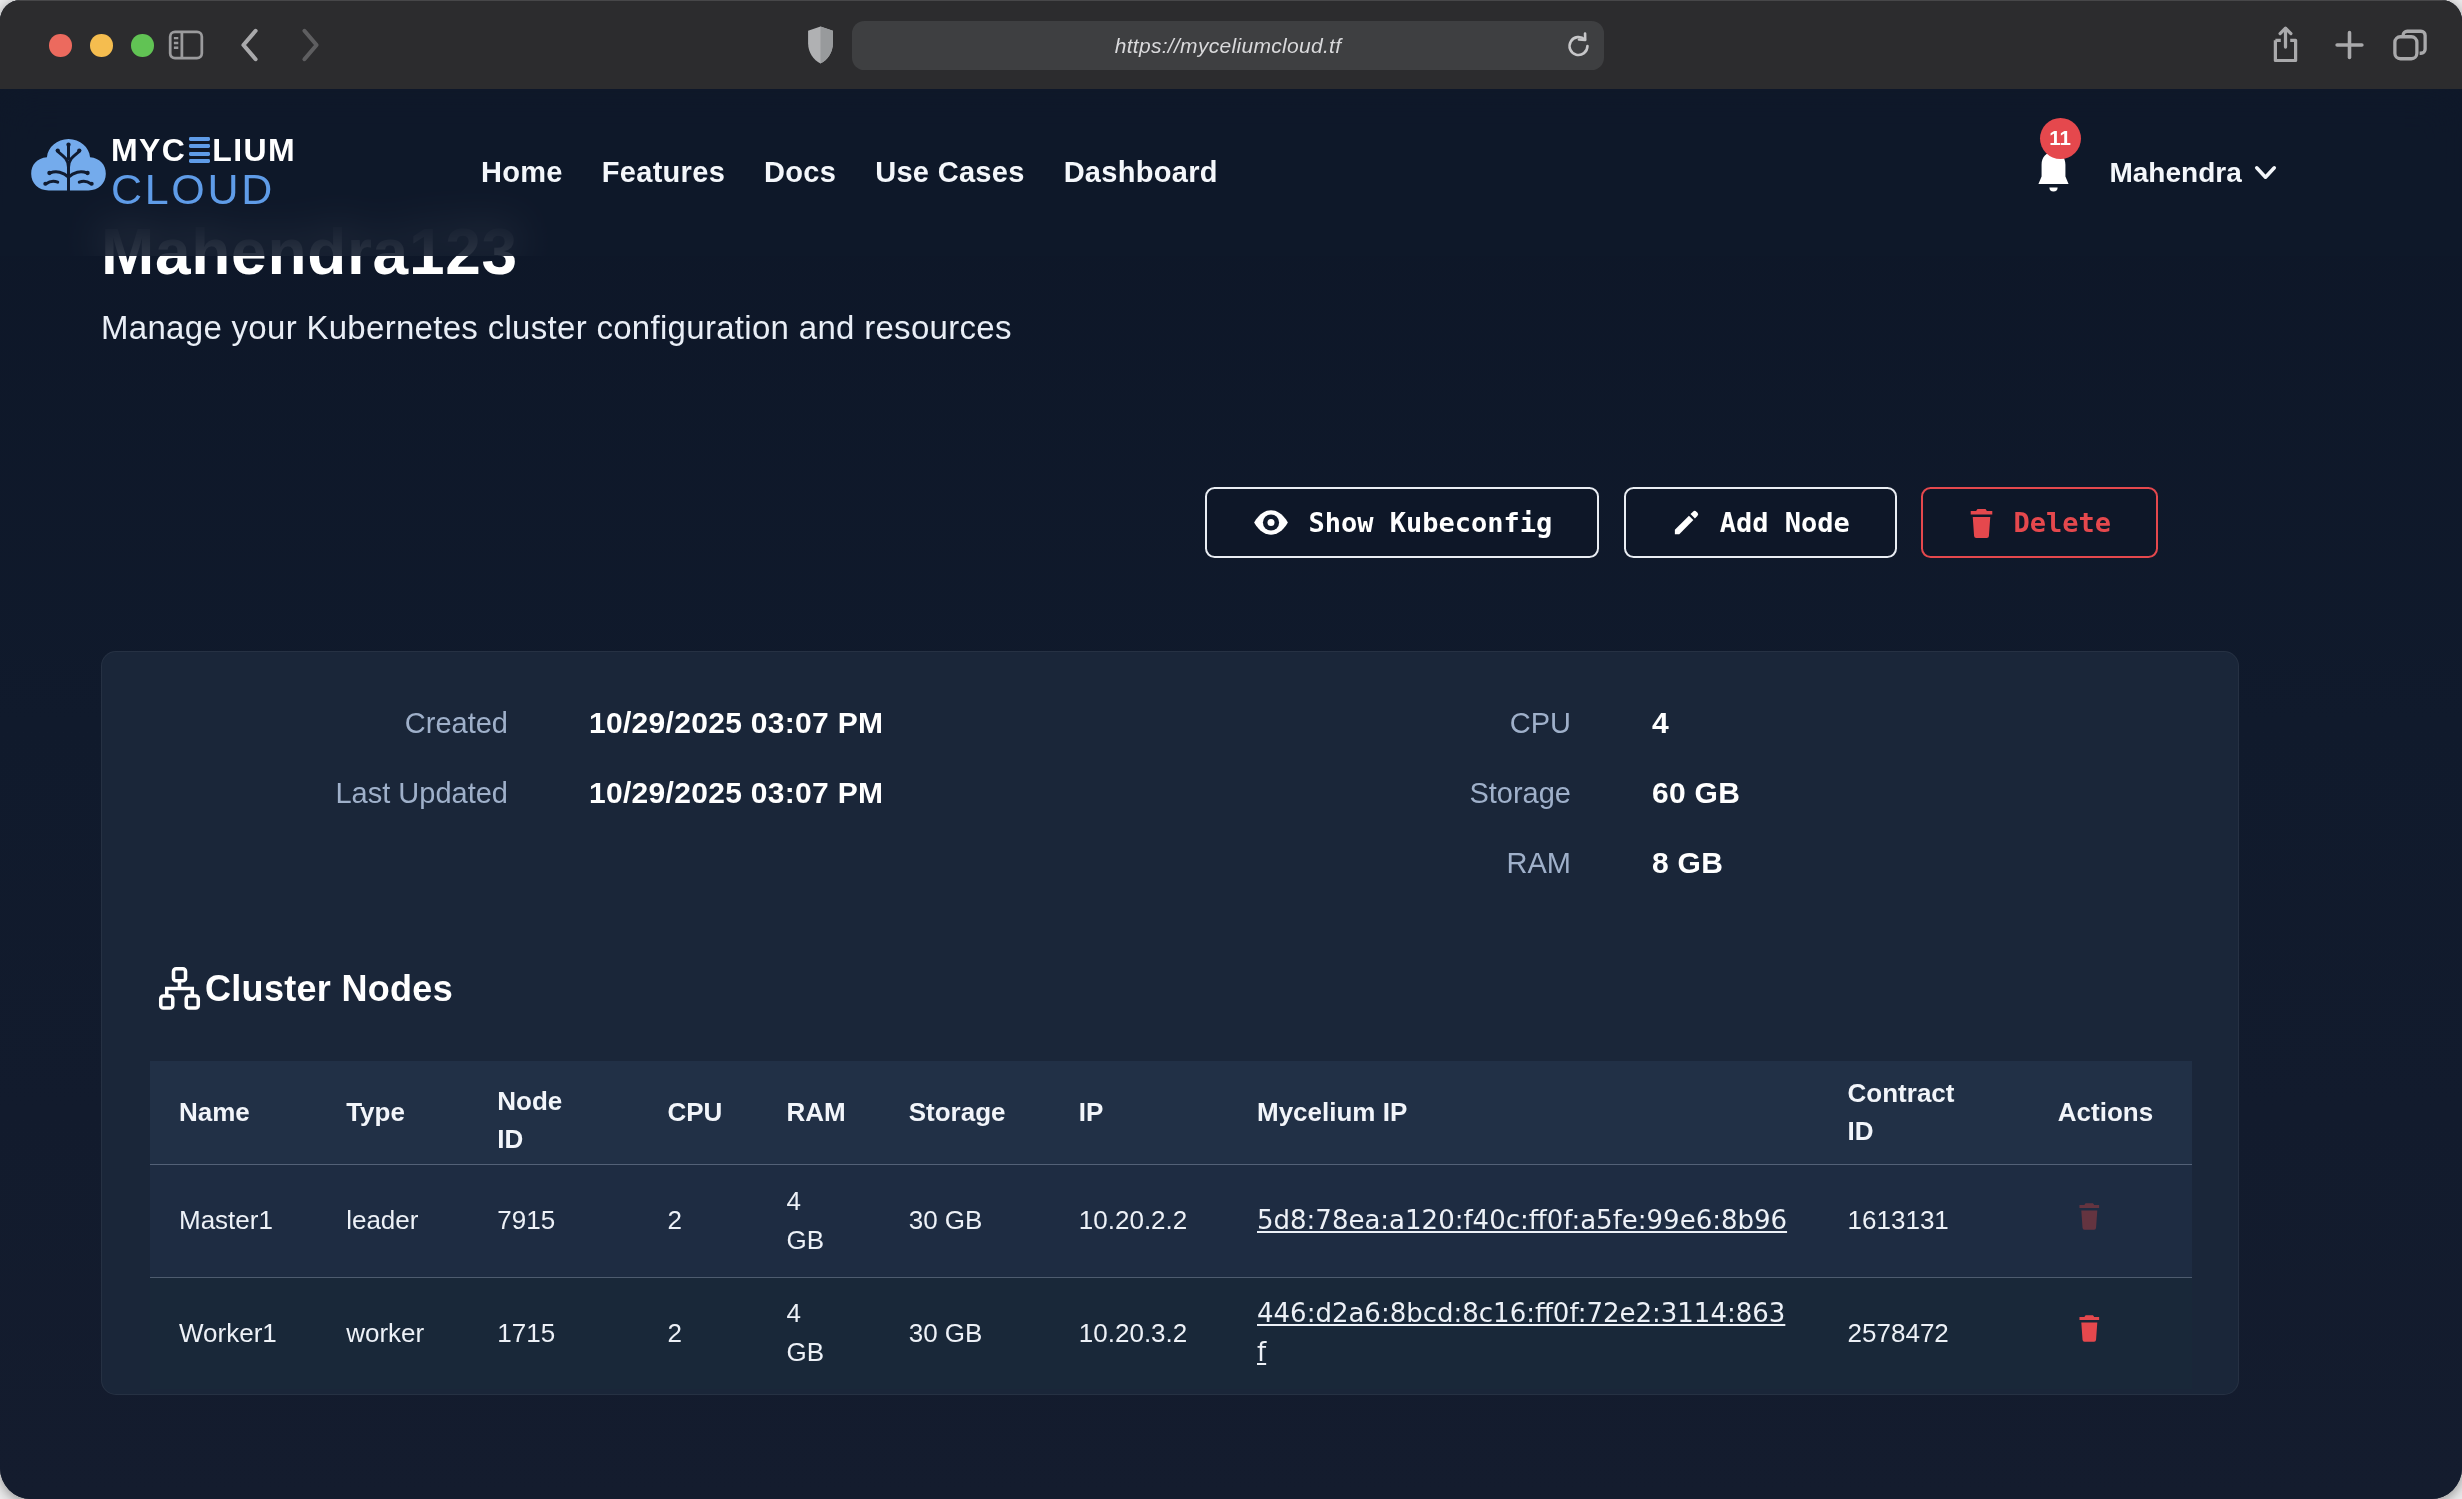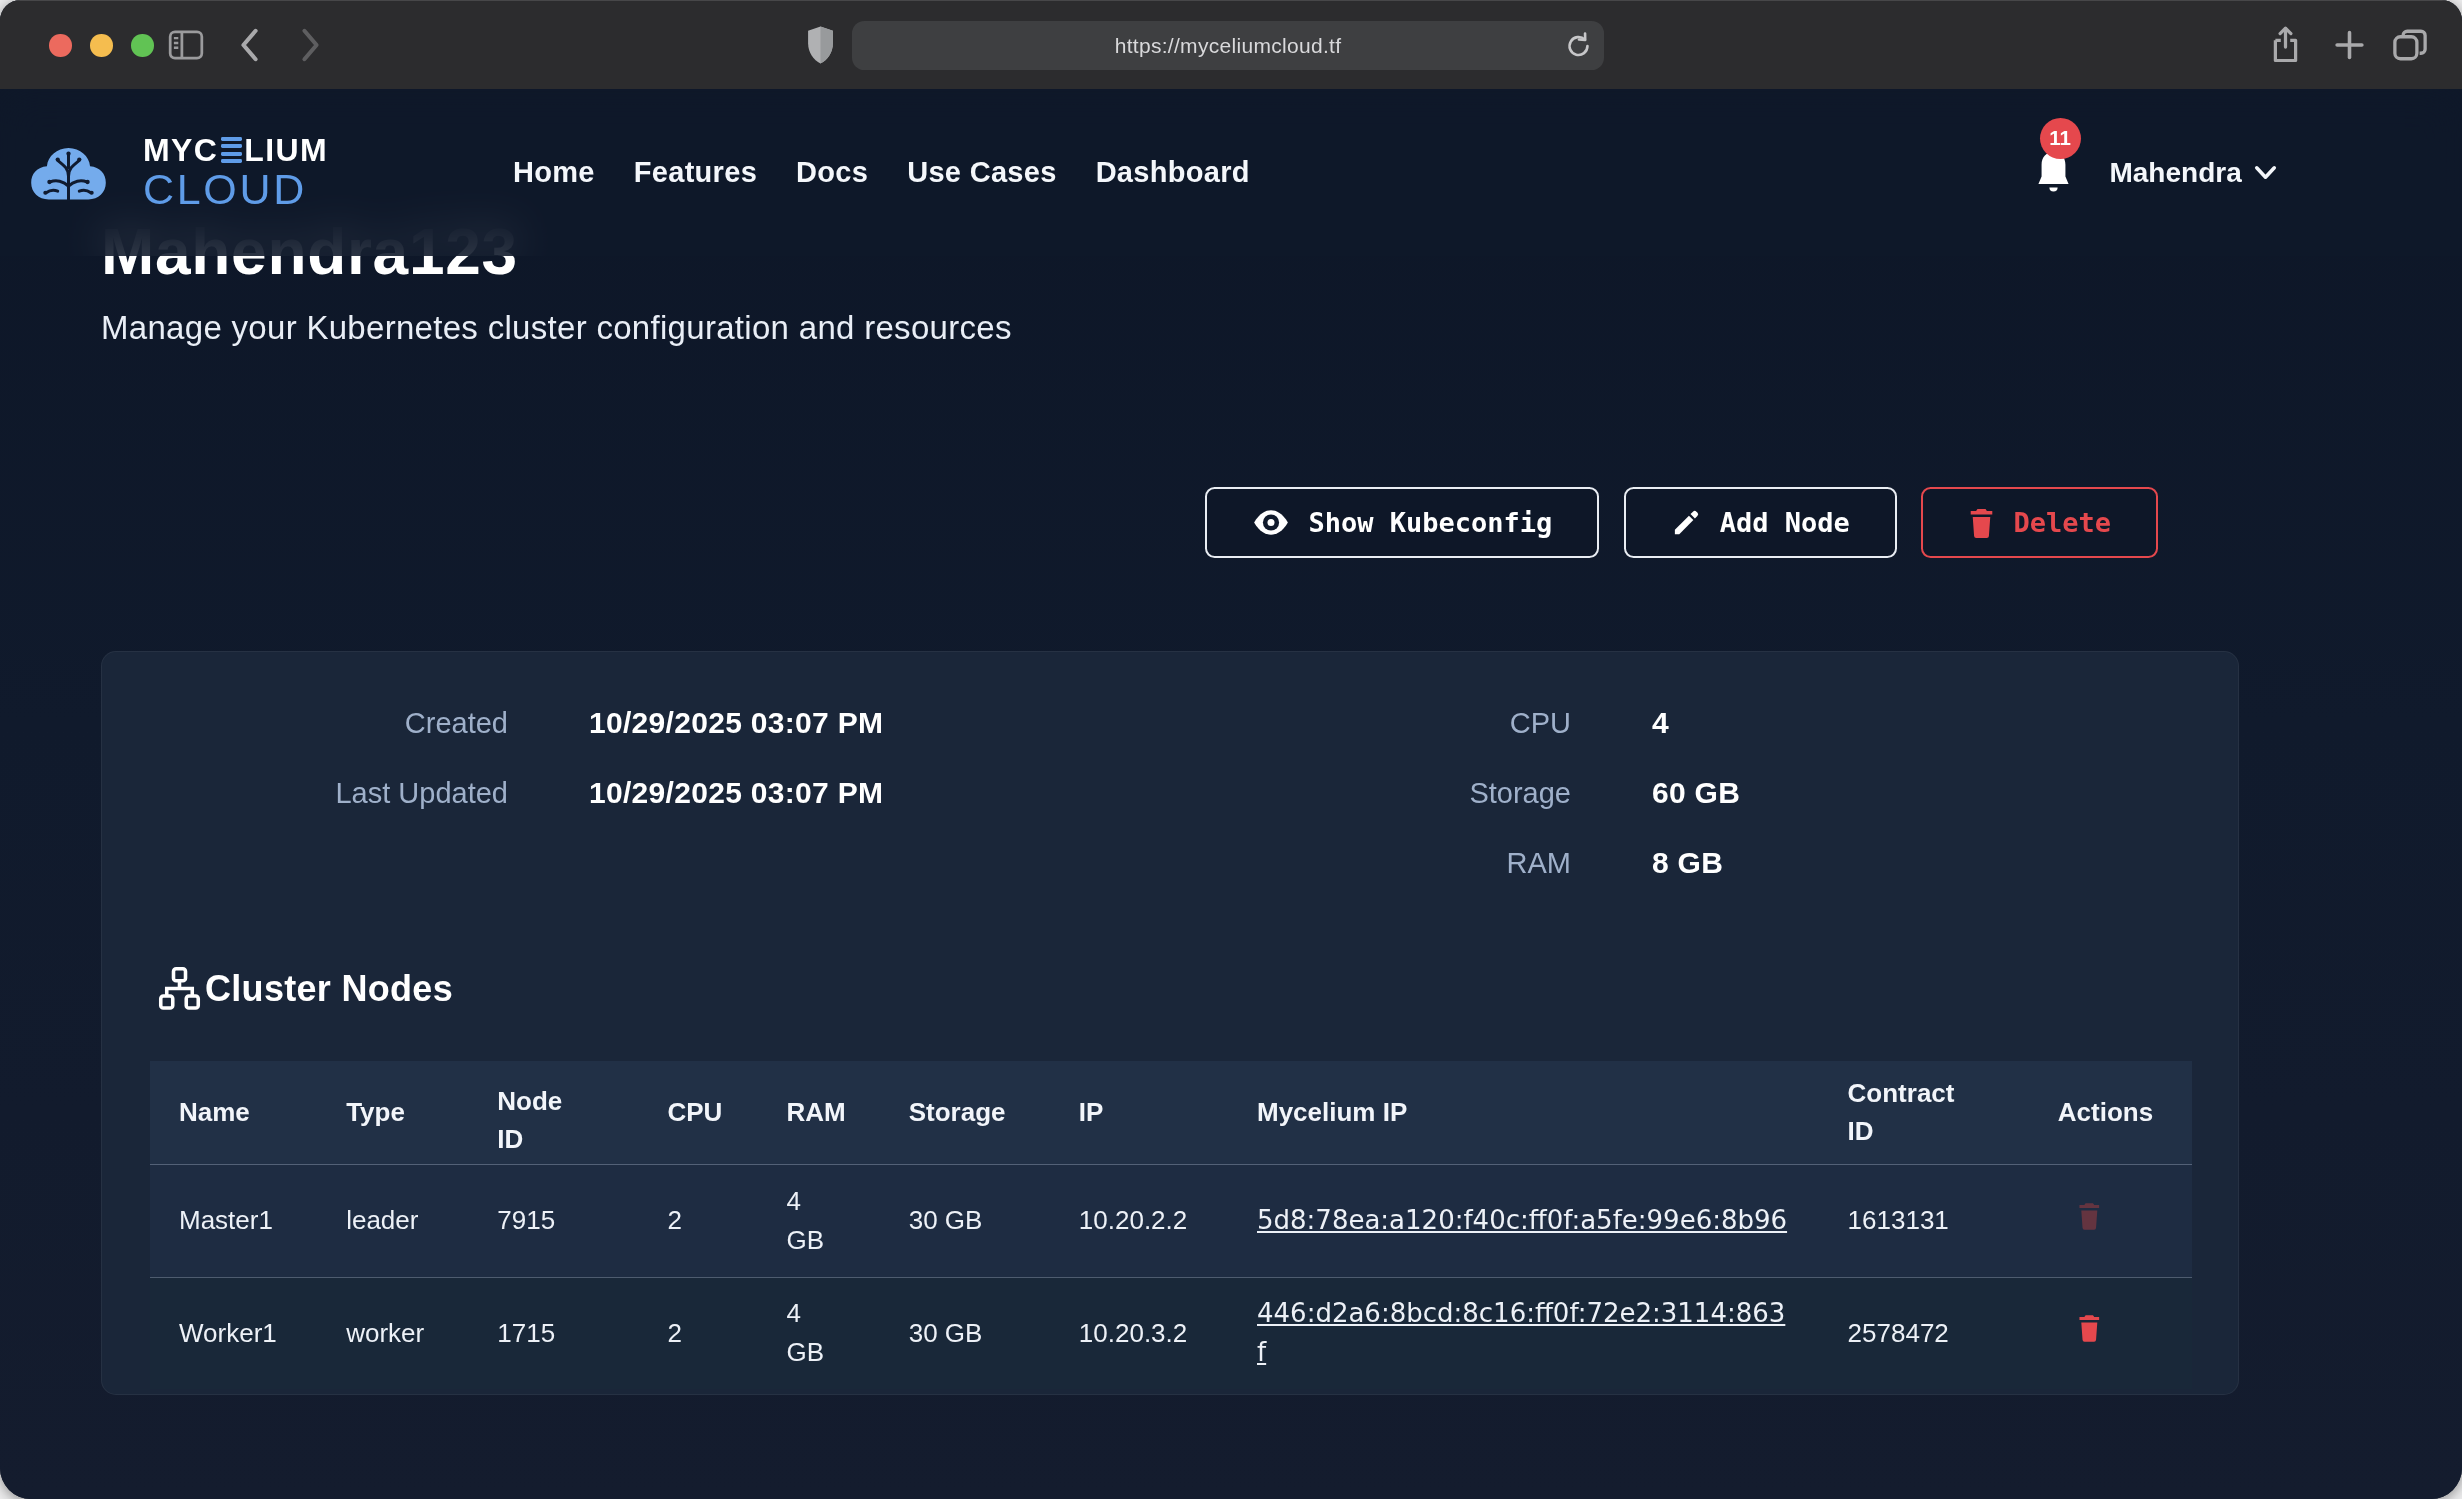--- a/index.html
+++ b/index.html
@@ -5,21 +5,21 @@
   html,body{margin:0;padding:0;background:#ededee;font-family:"Liberation Sans",sans-serif;}
   .window{position:relative;width:2462px;height:1499px;border-radius:20.5px 20.5px 31px 31px;overflow:hidden;background:#111a2c;box-shadow:0 2.7px 12.3px rgba(0,0,0,.4);}
 
   
   .chrome{position:relative;height:89px;background:#2c2c2e;border-top:1.4px solid #474749;box-sizing:border-box;}
   .dot{position:absolute;top:33px;width:22.6px;height:22.6px;border-radius:50%;}
   .dot.red{left:49px;background:#ec6a5e;}
   .dot.yellow{left:90px;background:#f5bd4f;}
   .dot.green{left:131px;background:#61c354;}
   .chrome-btn{position:absolute;top:50%;transform:translateY(-50%);display:flex;align-items:center;justify-content:center;background:none;border:none;padding:0;cursor:pointer;}
-  .url-bar{position:absolute;left:852px;top:20px;width:752px;height:49px;border-radius:12.3px;background:#3e3f41;display:flex;align-items:center;justify-content:center;}
+  .url-bar{position:absolute;left:852px;top:20px;width:752px;height:49px;border-radius:12.3px;background:#3e3f41;display:flex;align-items:center;justify-content:center;font-style:italic;}
   .url-text{font-size:21px;color:#d9d9db;letter-spacing:0.3px;}
   .reload{position:absolute;right:11px;top:50%;transform:translateY(-50%);background:none;border:none;padding:0;cursor:pointer;display:flex;}
 
   
   .viewport{position:relative;height:1411px;background:linear-gradient(180deg,#0d1627 0%,#101a2c 45%,#141c2e 100%);}
   .page{position:absolute;inset:0;}
 
   .page-title{position:absolute;top:131px;left:101px;margin:0;font-size:64px;font-weight:bold;color:#ffffff;line-height:1;letter-spacing:0.7px;}
   .subtitle{position:absolute;top:220px;left:101px;font-size:33px;color:#e9eef6;letter-spacing:0.3px;}
 
@@ -48,21 +48,21 @@
   table.nodes tbody tr{border-top:1.4px solid rgba(165,180,200,.38);}
   .w-nodeid{display:inline-block;max-width:83px;margin-top:16px;}
   .w-contract{display:inline-block;max-width:124px;}
   .w-ram{display:inline-block;max-width:42px;}
   .w-myc{display:inline-block;max-width:536px;word-break:break-all;font-family:"DejaVu Sans",sans-serif;text-decoration:underline;}
   .trash-btn{background:none;border:none;padding:0;margin-left:19px;cursor:pointer;display:inline-flex;}
   .trash-btn.dim{opacity:.62;}
 
   
   .navbar{position:absolute;top:0;left:0;right:0;height:167px;display:flex;align-items:center;padding:0 185px 0 27px;background:rgba(15,24,42,.82);backdrop-filter:blur(20.5px);-webkit-backdrop-filter:blur(20.5px);z-index:5;box-sizing:border-box;}
-  .logo{display:flex;align-items:flex-end;gap:33px;}
+  .logo{display:flex;align-items:flex-start;gap:1px;}
   .brand-text{display:flex;flex-direction:column;line-height:1;}
   .brand-top{display:flex;align-items:center;font-size:32px;font-weight:bold;color:#ffffff;letter-spacing:1.4px;}
   .e-bars{display:inline-flex;flex-direction:column;gap:3.4px;margin:0 2.7px;}
   .e-bars i{display:block;width:20.5px;height:4.1px;background:#5f9ce8;border-radius:1.4px;}
   .brand-bottom{font-size:43px;font-weight:normal;color:#5f9ce8;letter-spacing:2.7px;margin-top:2.1px;}
   .nav-links{display:flex;gap:39px;margin-left:185px;}
   .nav-link{background:none;border:none;padding:0;color:#f4f7fb;font-size:29px;font-weight:bold;cursor:pointer;font-family:inherit;letter-spacing:0.3px;}
   .nav-right{margin-left:auto;display:flex;align-items:center;gap:37px;}
   .bell-wrap{position:relative;background:none;border:none;padding:0;cursor:pointer;display:flex;}
   .badge{position:absolute;top:-31px;left:4.1px;min-width:41px;height:41px;border-radius:20.5px;background:#e5484d;color:#fff;font-size:20.5px;font-weight:bold;display:flex;align-items:center;justify-content:center;}

